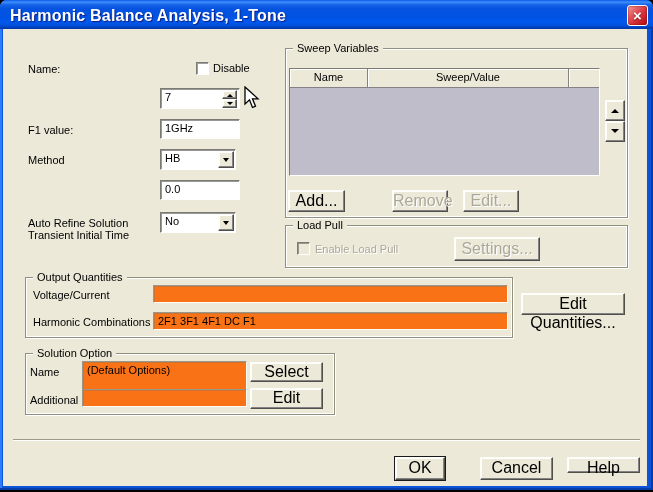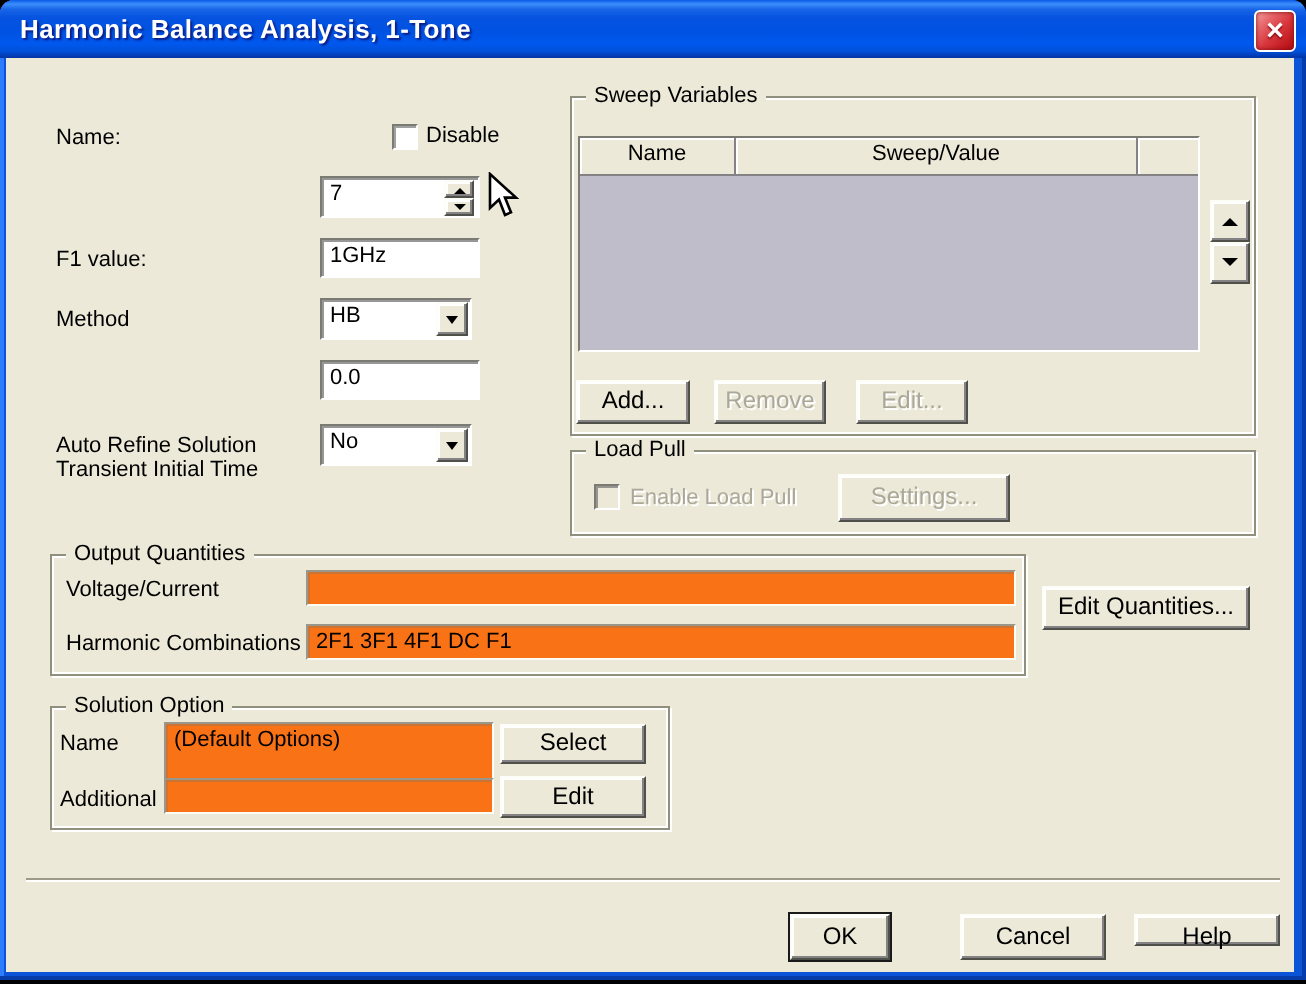--- a/index.html
+++ b/index.html
@@ -4,21 +4,21 @@
 <style>
   html,body{margin:0;padding:0;}
   body{background:#555;font-family:"Liberation Sans","DejaVu Sans",sans-serif;}
   #stage{position:relative;width:653px;height:492px;background:#000;overflow:hidden;
          font-size:11px;color:#000;}
   .frame{position:absolute;left:0;top:0;width:653px;height:490px;
          background:#0b54d8;border-radius:7px 7px 0 0;
          box-shadow:inset -2px -2px 0 #063ba8, inset 2px 0 0 #2e7bff;}
   .titlebar{position:absolute;left:0;top:0;width:653px;height:29px;border-radius:7px 7px 0 0;
     background:linear-gradient(180deg,#0a59e8 0%,#3d8ffc 7%,#1865e8 16%,#0653e0 30%,#0052e2 55%,#0058ee 75%,#0051da 88%,#013bb2 97%,#0236a0 100%);}
-  .title-text{position:absolute;left:10px;top:7px;color:#fff;font-size:13px;font-weight:bold;
+  .title-text{position:absolute;left:10px;top:7px;color:#fff;font-size:16px;font-weight:bold;
     text-shadow:1px 1px 1px #0c1d84;letter-spacing:.2px;white-space:nowrap;}
   .closebtn{position:absolute;left:627px;top:5px;width:21px;height:21px;border:1px solid #fff;
     border-radius:3px;box-sizing:border-box;cursor:default;
     background:linear-gradient(135deg,#f5a2a2 0%,#e66a6e 25%,#d8353c 55%,#b81419 90%);
     box-shadow:inset 0 0 2px #7e0a0e;}
   .closebtn span{position:absolute;left:0;top:-1px;width:100%;text-align:center;color:#fff;
     font-size:15px;font-weight:bold;line-height:21px;text-shadow:0 1px 1px #8c1014;}
   .dlgbody{position:absolute;left:3px;top:29px;width:644px;height:457px;background:#ece9d8;}
 
   .lbl{position:absolute;white-space:nowrap;}
@@ -30,23 +30,23 @@
     padding:2px 0 0 4px;white-space:nowrap;overflow:hidden;}
   .flatfield{position:absolute;box-sizing:border-box;background:#f97316;
     border:1px solid;border-color:#9a978a #fdfcf5 #fdfcf5 #9a978a;
     box-shadow:inset 1px 1px 0 rgba(120,118,105,.35);
     padding:2px 0 0 4px;white-space:nowrap;overflow:hidden;}
   .sel{background:#316ac5;color:#fff;padding:0 2px 1px 1px;}
 
   .btn{position:absolute;box-sizing:border-box;background:#ece9d8;text-align:center;
     border:1px solid;border-color:#fdfdf8 #50504a #50504a #fdfdf8;
     box-shadow:inset -1px -1px 0 #848284, inset 1px 1px 0 #fff;
-    font-size:12px;line-height:19px;cursor:default;}
+    font-size:16px;line-height:19px;cursor:default;}
   .btn.default{outline:1px solid #1a1a1a;}
-  .btn.disabled{color:#aca899;text-shadow:1px 1px 0 #fff;}
+  .btn.disabled{color:#aca899;text-shadow:1px 1px 0 #fff;margin-left:35px;}
 
   .groupbox{position:absolute;box-sizing:border-box;border:1px solid #91907f;
     box-shadow:inset 1px 1px 0 #fff, inset -1px -1px 0 #fff, 1px 1px 0 #fff;}
   .grouplabel{position:absolute;top:-7px;left:7px;background:#ece9d8;padding:0 4px;white-space:nowrap;}
 
   .checkbox{position:absolute;width:13px;height:13px;box-sizing:border-box;background:#fff;
     border:1px solid;border-color:#7b7b73 #fff #fff #7b7b73;
     box-shadow:inset 1px 1px 0 rgba(66,65,66,.5);}
   .checkbox.disabled{background:#ece9d8;}
 

